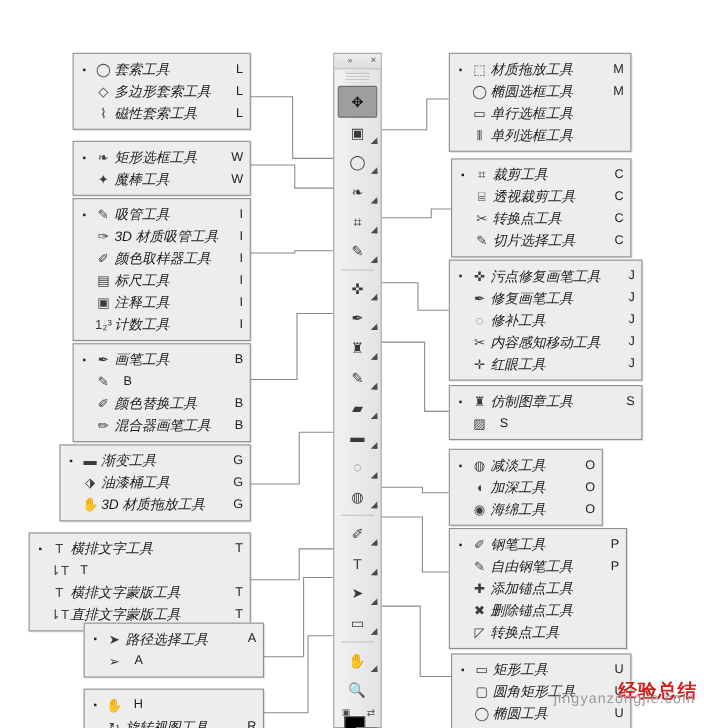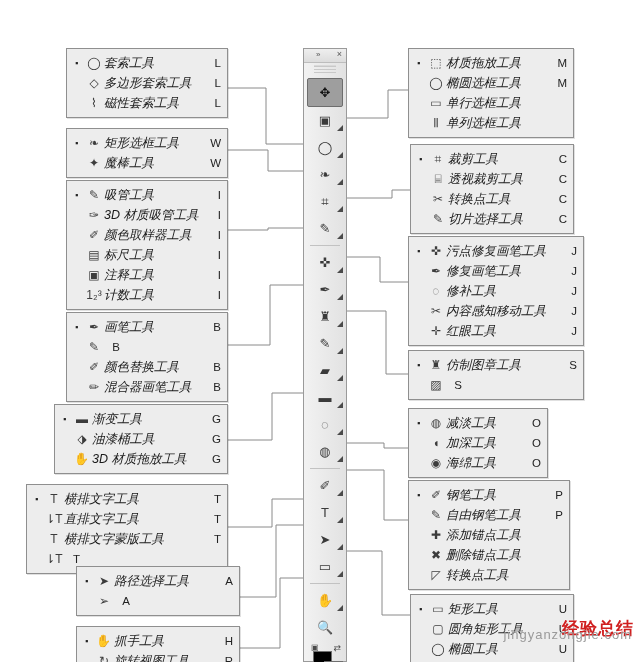--- a/index.html
+++ b/index.html
@@ -381,32 +381,32 @@
   <div class="panel" style="left:26px;top:484px;width:202px;">
     <div class="row">
         <span class="bullet">▪</span>
         <span class="ico">T</span>
         <span class="lbl">横排文字工具</span>
         <span class="key">T</span>
       </div>
     <div class="row">
         <span class="bullet"></span>
         <span class="ico">⇂T</span>
-        <span class="lbl">直排文字工具</span>
         <span class="key">T</span>
       </div>
     <div class="row">
         <span class="bullet"></span>
         <span class="ico">T</span>
         <span class="lbl">横排文字蒙版工具</span>
         <span class="key">T</span>
       </div>
     <div class="row">
         <span class="bullet"></span>
         <span class="ico">⇂T</span>
+        <span class="lbl">直排文字蒙版工具</span>
         <span class="key">T</span>
       </div>
   </div>
 
   <div class="panel" style="left:76px;top:566px;width:164px;">
     <div class="row">
         <span class="bullet">▪</span>
         <span class="ico">➤</span>
         <span class="lbl">路径选择工具</span>
         <span class="key">A</span>
@@ -415,21 +415,20 @@
         <span class="bullet"></span>
         <span class="ico">➢</span>
         <span class="key">A</span>
       </div>
   </div>
 
   <div class="panel" style="left:76px;top:626px;width:164px;">
     <div class="row">
         <span class="bullet">▪</span>
         <span class="ico">✋</span>
-        <span class="lbl">抓手工具</span>
         <span class="key">H</span>
       </div>
     <div class="row">
         <span class="bullet"></span>
         <span class="ico">↻</span>
         <span class="lbl">旋转视图工具</span>
         <span class="key">R</span>
       </div>
   </div>
 

